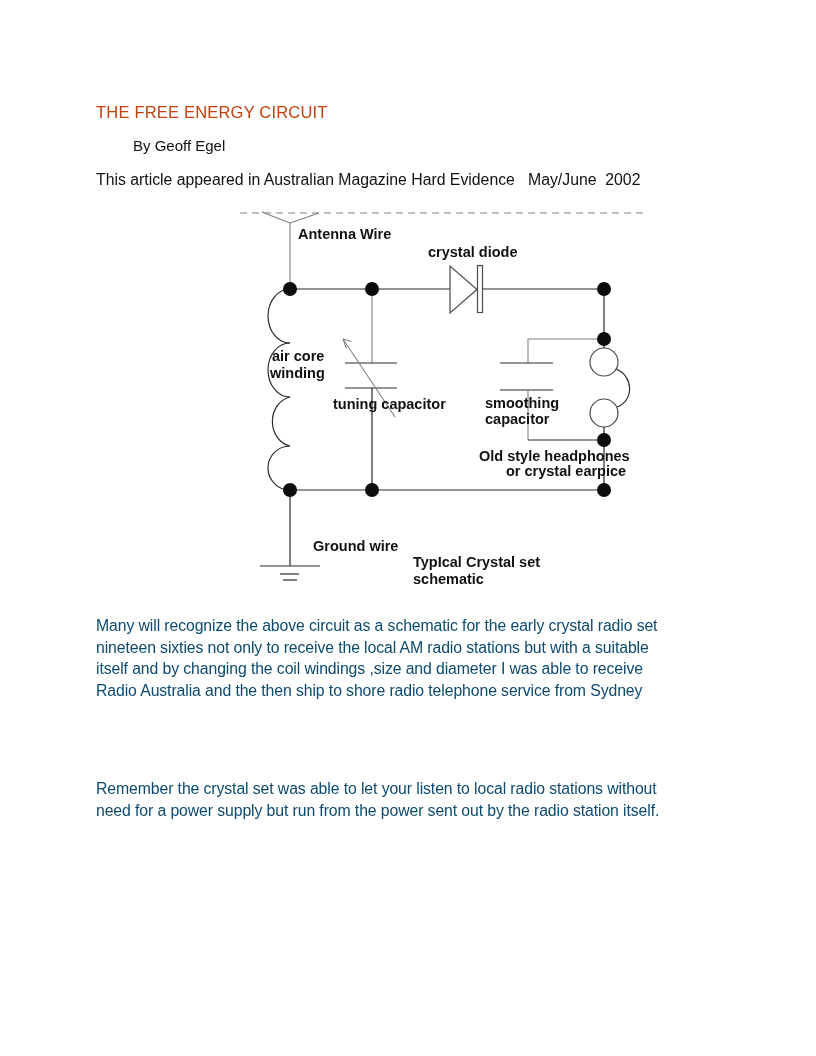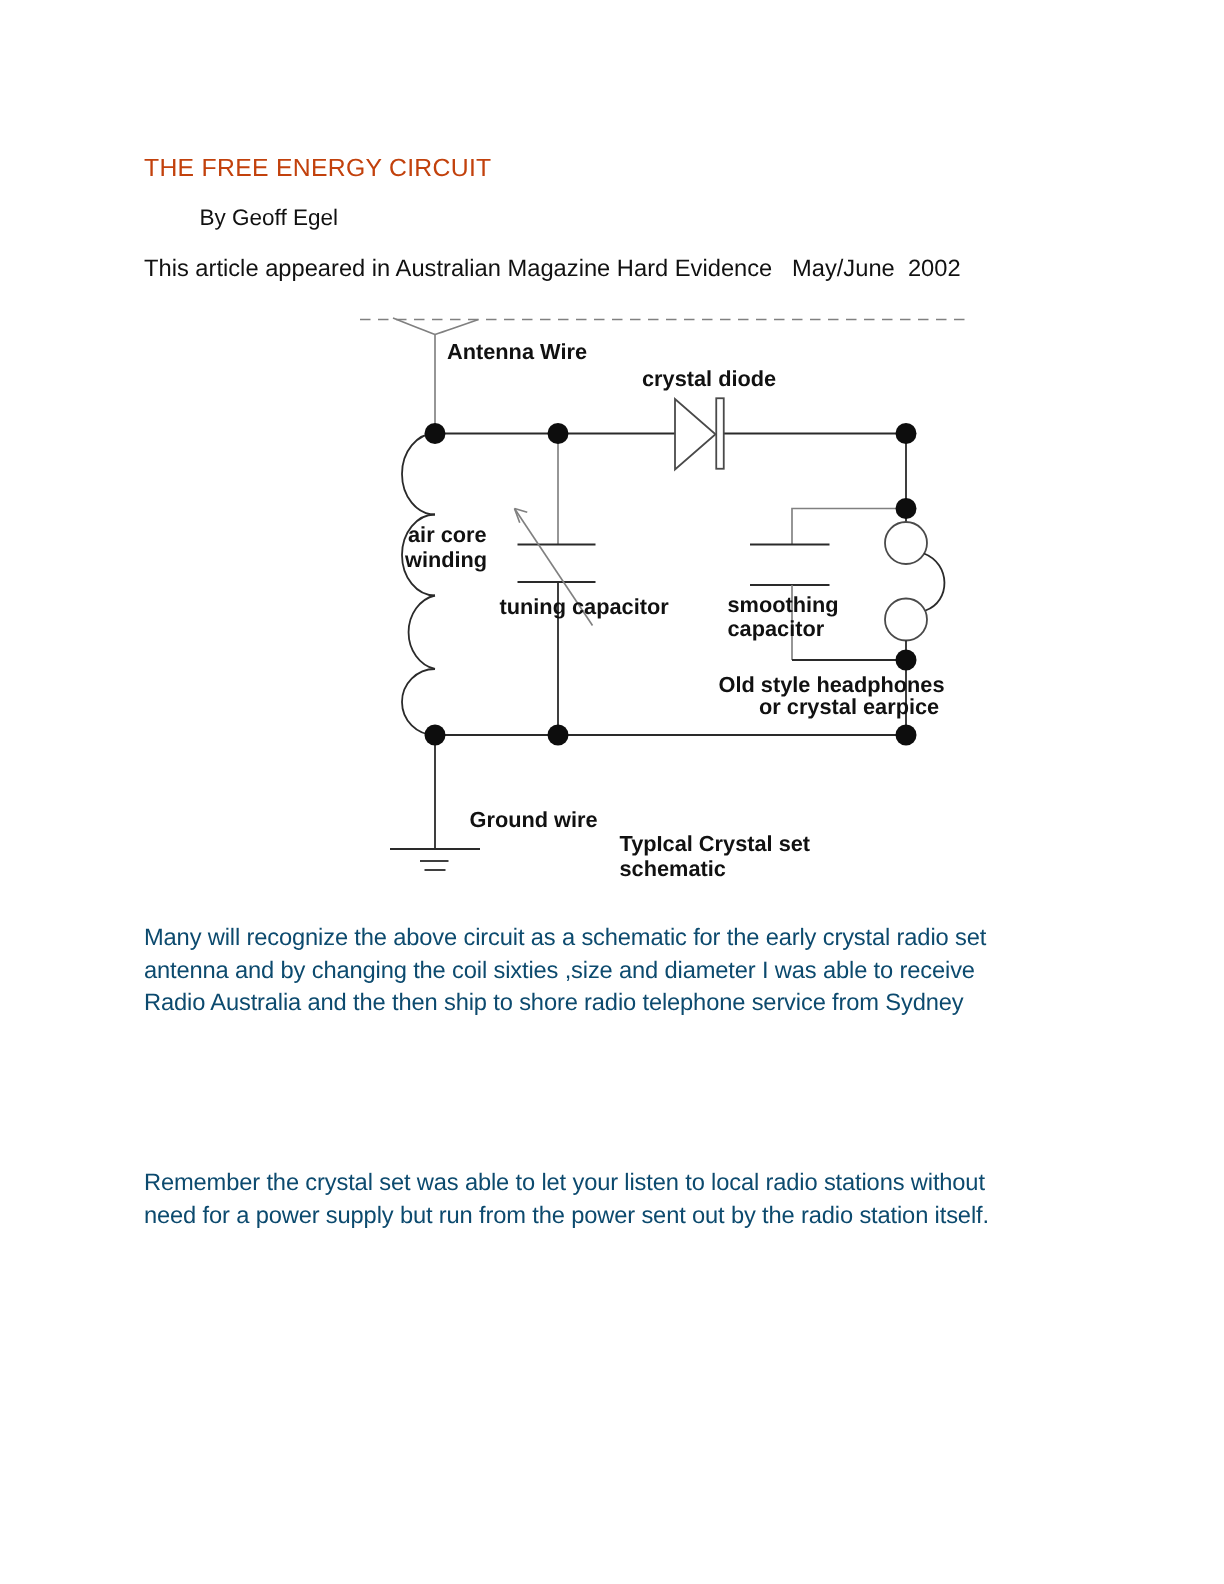--- a/index.html
+++ b/index.html
@@ -144,21 +144,22 @@
     <text class="lbl" x="485" y="424">capacitor</text>
     <text class="lbl" x="479" y="461">Old style headphones</text>
     <text class="lbl" x="506" y="476">or crystal earpice</text>
     <text class="lbl" x="313" y="551">Ground wire</text>
     <text class="lbl" x="413" y="567">TypIcal Crystal set</text>
     <text class="lbl" x="413" y="584">schematic</text>
   </svg>
 
   <div id="paragraph-1" class="para">
     <div>Many will recognize the above circuit as a schematic for the early crystal radio set</div>
-    <div>antenna and by changing the coil sixties ,size and diameter I was able to receive</div>
+    <div>nineteen sixties not only to receive the local AM radio stations but with a suitable</div>
+    <div>itself and by changing the coil windings ,size and diameter I was able to receive</div>
     <div>Radio Australia and the then ship to shore radio telephone service from Sydney</div>
   </div>
 
   <div id="paragraph-2" class="para">
     <div>Remember the crystal set was able to let your listen to local radio stations without</div>
     <div>need for a power supply but run from the power sent out by the radio station itself.</div>
   </div>
 
 </div>
 

